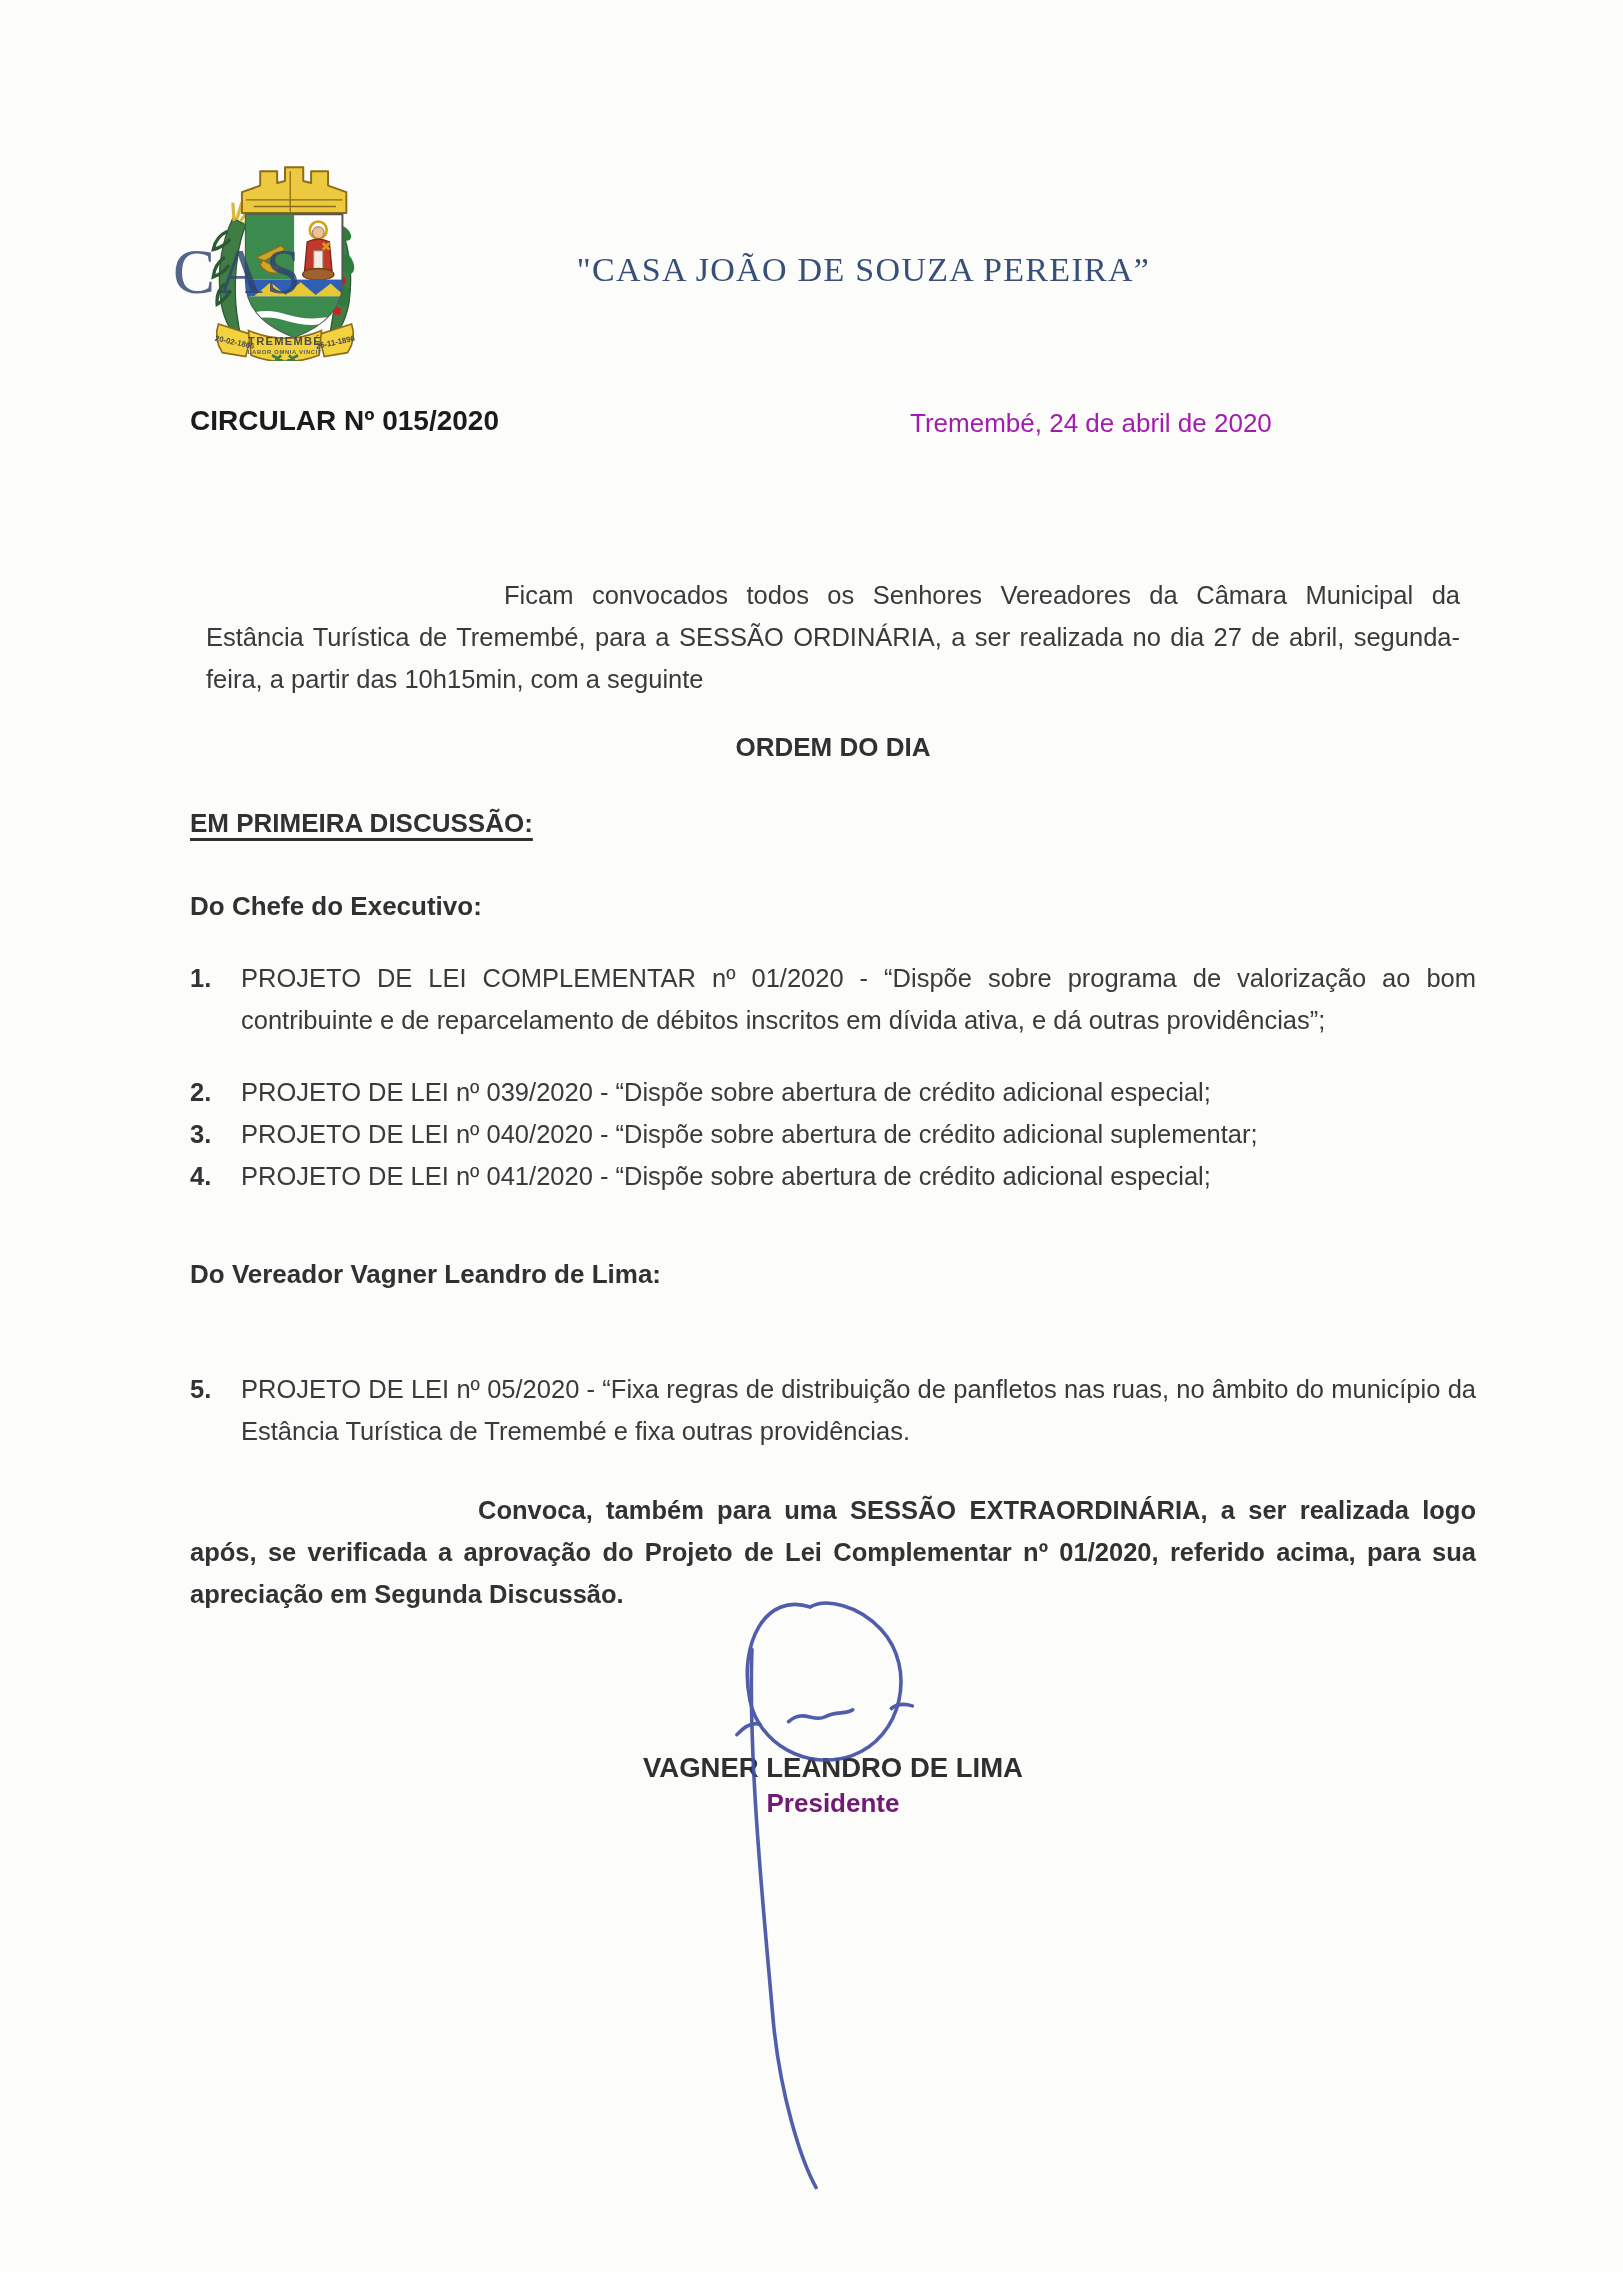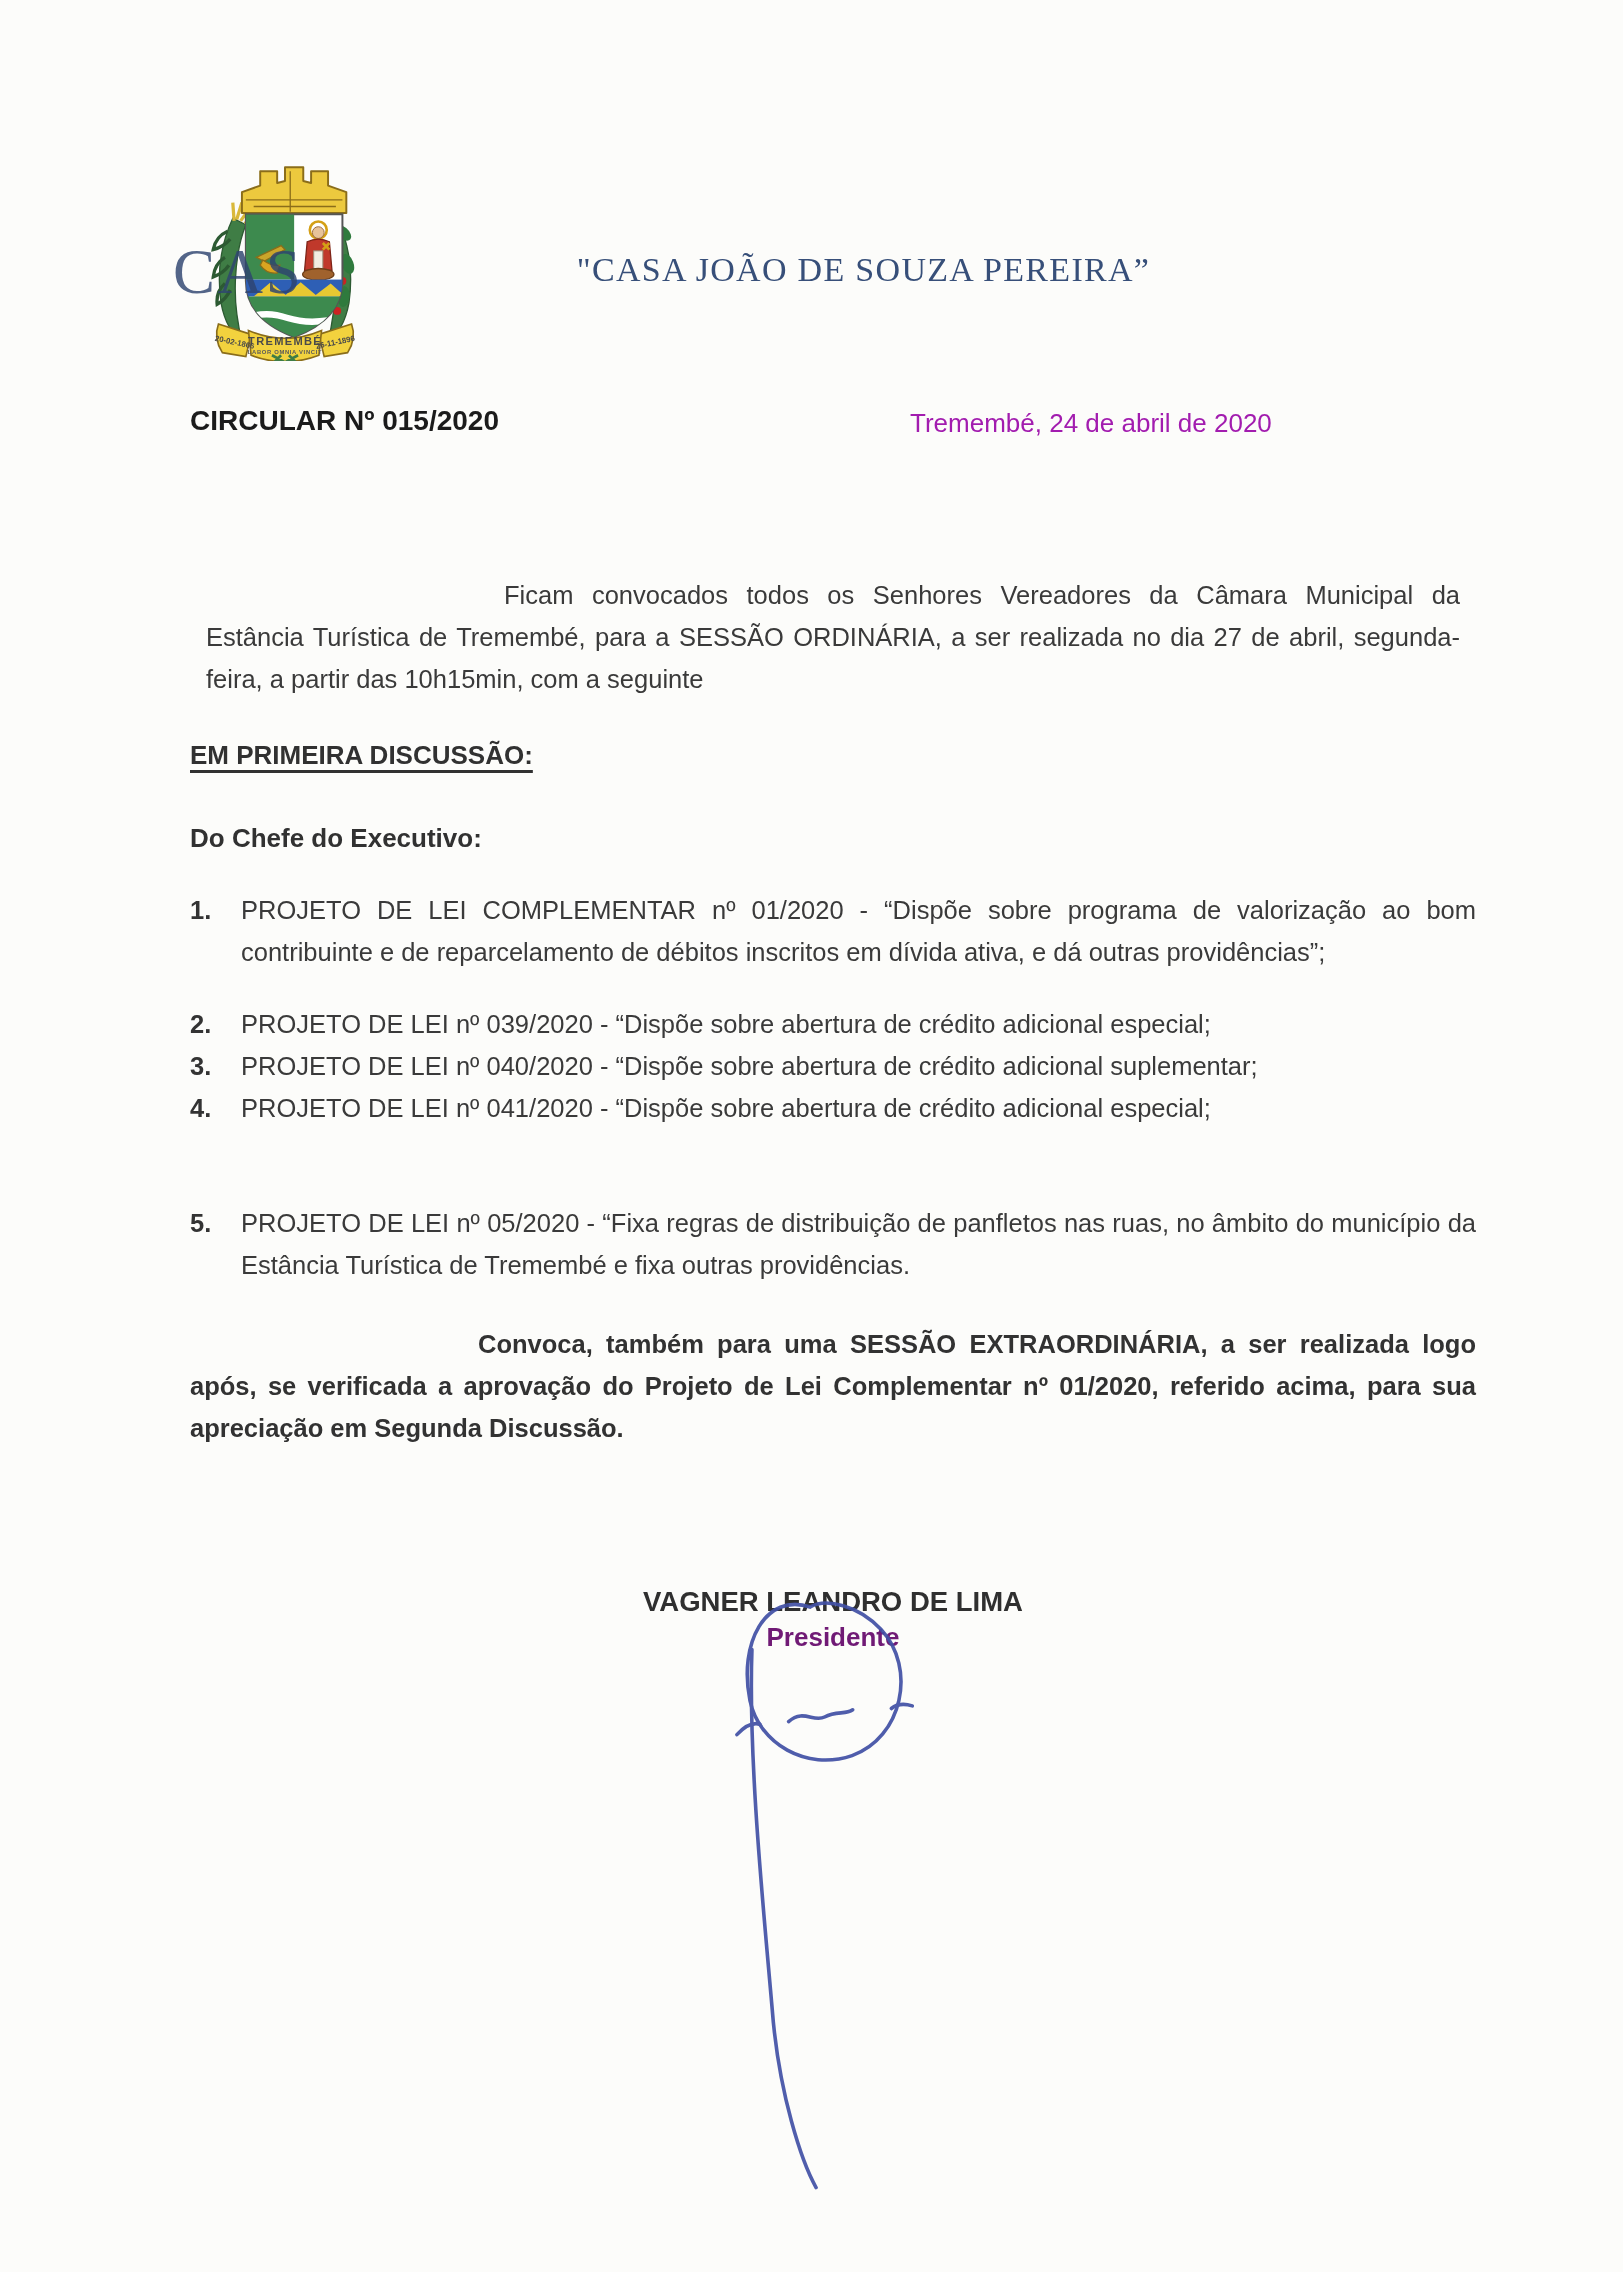--- a/index.html
+++ b/index.html
@@ -137,20 +137,21 @@
 
   <div class="subtitle">"CASA JOÃO DE SOUZA PEREIRA”</div>
 
   <div class="circular">CIRCULAR Nº 015/2020</div>
   <div class="dateline">Tremembé, 24 de abril de 2020</div>
 
   <div class="content">
 
     <p class="intro">Ficam convocados todos os Senhores Vereadores da Câmara Municipal da Estância Turística de Tremembé, para a SESSÃO ORDINÁRIA, a ser realizada no dia 27 de abril, segunda-feira, a partir das 10h15min, com a seguinte</p>
 
+    <div class="ordem">ORDEM DO DIA</div>
 
     <div class="sec primeira">EM PRIMEIRA DISCUSSÃO:</div>
 
     <div class="sec chefe">Do Chefe do Executivo:</div>
 
     <div class="item first">
       <span class="num">1.</span>
       <span class="txt">PROJETO DE LEI COMPLEMENTAR nº 01/2020 - “Dispõe sobre programa de valorização ao bom contribuinte e de reparcelamento de débitos inscritos em dívida ativa, e dá outras providências”;</span>
     </div>
 
@@ -161,20 +162,21 @@
     </div>
     <div class="item tight">
       <span class="num">3.</span>
       <span class="txt">PROJETO DE LEI nº 040/2020 - “Dispõe sobre abertura de crédito adicional suplementar;</span>
     </div>
     <div class="item tight">
       <span class="num">4.</span>
       <span class="txt">PROJETO DE LEI nº 041/2020 - “Dispõe sobre abertura de crédito adicional especial;</span>
     </div>
 
+    <div class="sec vereador">Do Vereador Vagner Leandro de Lima:</div>
 
     <div class="item i5">
       <span class="num">5.</span>
       <span class="txt">PROJETO DE LEI nº 05/2020 - “Fixa regras de distribuição de panfletos nas ruas, no âmbito do município da Estância Turística de Tremembé e fixa outras providências.</span>
     </div>
 
     <p class="closing">Convoca, também para uma SESSÃO EXTRAORDINÁRIA, a ser realizada logo após, se verificada a aprovação do Projeto de Lei Complementar nº 01/2020, referido acima, para sua apreciação em Segunda Discussão.</p>
 
     <div class="sig-block">
       <div class="sig-name">VAGNER LEANDRO DE LIMA</div>

